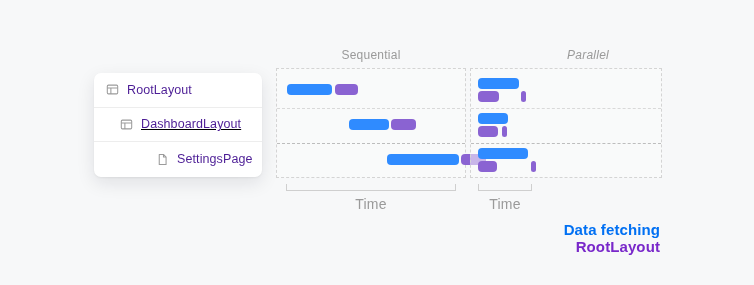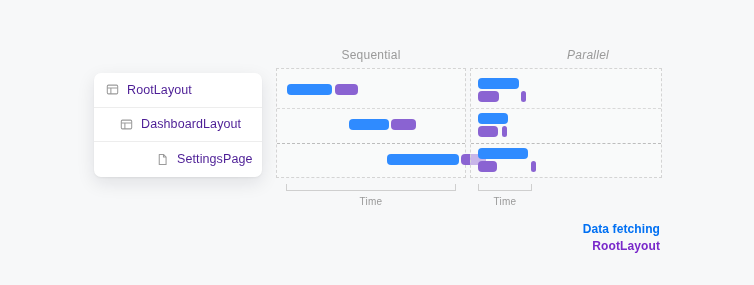--- a/index.html
+++ b/index.html
@@ -19,21 +19,21 @@
     box-shadow:0 1px 2px rgba(0,0,0,.05),0 6px 18px rgba(16,24,40,.10);
     overflow:hidden;
   }
   .tree-row{
     display:flex;align-items:center;
     height:34.5px;box-sizing:border-box;
     padding-left:12px;
     border-bottom:1px solid #ededed;
   }
   .tree-row:last-child{border-bottom:none;}
-  .tree-row.lvl1{padding-left:26px;}
+  .tree-row.lvl1{padding-left:26px;text-decoration:underline;}
   .tree-row.lvl2{padding-left:62px;}
   .tree-icon{
     width:13px;height:13px;flex:0 0 13px;
     margin-right:8px;display:block;color:#9b9b9b;
   }
   .tree-icon svg{display:block;width:13px;height:13px;}
   .tree-label{
     font-size:12.5px;color:#4c1d95;letter-spacing:.1px;white-space:nowrap;
   }
 
@@ -61,26 +61,26 @@
   .time-wrap{position:absolute;}
   .bracket{
     position:absolute;left:0;right:0;top:0;height:7px;
     border-bottom:1px solid #cfcfcf;
     border-left:1px solid #cfcfcf;
     border-right:1px solid #cfcfcf;
     box-sizing:border-box;
   }
   .time-label{
     position:absolute;left:0;right:0;top:12px;
-    text-align:center;font-size:10px;color:#9a9a9a;letter-spacing:.25px;
+    text-align:center;font-size:14px;color:#9a9a9a;letter-spacing:.25px;
   }
 
   
   .legend{position:absolute;right:94px;top:221px;text-align:right;}
-  .legend div{font-size:12px;font-weight:bold;line-height:17px;letter-spacing:.1px;}
+  .legend div{font-size:15px;font-weight:bold;line-height:17px;letter-spacing:.1px;}
 </style>
 </head>
 <body>
 
 <div class="stage">
 
   <div class="tree-card">
 
     <div class="tree-row lvl0">
       <span class="tree-icon">

